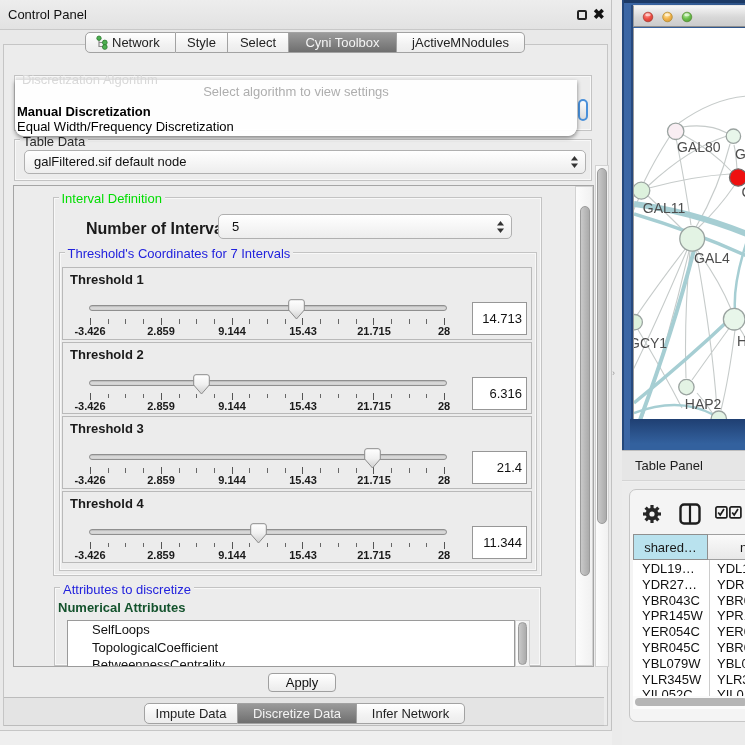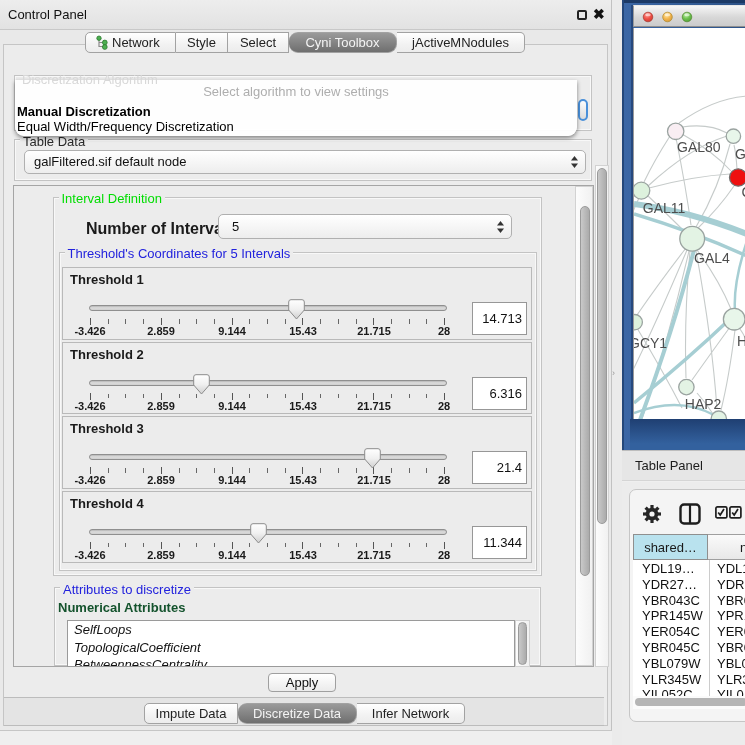--- a/index.html
+++ b/index.html
@@ -12,21 +12,21 @@
 #titlebar .t { position:absolute; left:8px; top:7px; font-size:13px; color:#111; }
 #flicon { left:577px; top:10px; width:10px; height:10px; border:2px solid #222; border-radius:2px; }
 #xicon { left:593px; top:6px; width:12px; height:14px; font-size:14px; font-weight:bold; color:#111; }
 
 #content { left:3px; top:44px; width:605px; height:682px; background:#ececec; border:1px solid #c5c5c5; }
 
 .seg { position:absolute; display:flex; font-size:13px; color:#222; }
 .seg .s { background:linear-gradient(#ffffff,#f2f2f2 60%,#ececec); border:1px solid #a2a2a2; border-left:none; padding:0 0; display:flex; align-items:center; justify-content:center; }
 .seg .s:first-child { border-left:1px solid #a2a2a2; border-radius:5px 0 0 5px; }
 .seg .s:last-child { border-radius:0 5px 5px 0; }
-.seg .sel { background:linear-gradient(#9a9a9a,#6f6f6f); color:#f4f4f4;border-radius:9px; }
+.seg .sel { background:linear-gradient(#9a9a9a,#6f6f6f); color:#f4f4f4; }
 #toptabs { left:85px; top:32px; height:20.5px; }
 #toptabs .s { height:20.5px; }
 
 .grp { position:absolute; border:1px solid #c3c3c3; box-shadow:inset 0 0 0 1px #f8f8f8; }
 .grp .gt { position:absolute; top:-6.5px; left:5px; background:#ececec; padding:0 3px; font-size:13px; color:#2a2a2a; }
 
 .combo { position:absolute; background:linear-gradient(#ffffff,#ededed); border:1px solid #b0b0b0; border-radius:5px; font-size:13px; color:#111;padding-left:24px; }
 .combo .cv { position:absolute; left:9px; top:3px; }
 .combo svg { position:absolute; right:6px; top:50%; margin-top:-6px; }
 
@@ -35,21 +35,21 @@
 .groove { position:absolute; left:26px; top:37px; width:358px; height:6px; border:1px solid #8f8f8f; border-radius:3px; background:linear-gradient(#b5b5b5,#dcdcdc 45%,#cfcfcf); }
 .ticks { position:absolute; left:27px; top:51px; width:356px; height:4.5px;
   background:repeating-linear-gradient(90deg,#666 0px,#666 1px,transparent 1px,transparent 17.7px); }
 .ticksmaj { position:absolute; left:27px; top:50px; width:356px; height:7px;
   background:repeating-linear-gradient(90deg,#555 0px,#555 1px,transparent 1px,transparent 70.8px); }
 .slab { position:absolute; top:57px; transform:translateX(-50%); font-size:11px; font-weight:bold; color:#1a1a1a; }
 .thumb { position:absolute; top:31px; width:17px; height:21px; margin-left:-8.5px; }
 .vbox { position:absolute; left:409px; top:34px; width:55px; height:33px; background:#fff; border:1px solid #979797; font-size:13px; color:#111; text-align:right; padding:8px 4px 0 0; }
 
 #numlist { left:67px; top:620px; width:448px; height:47px; background:#fff; border:1px solid #9a9a9a; font-size:13px; color:#111; overflow:hidden; }
-#numlist div { padding-left:6px; height:17.5px; line-height:17.5px;font-style:italic; }
+#numlist div { padding-left:24px; height:17.5px; line-height:17.5px; }
 .sbtrack { position:absolute; background:linear-gradient(90deg,#fcfcfc,#f1f1f1); border:1px solid #d2d2d2; }
 .sbthumb { position:absolute; background:linear-gradient(90deg,#c9c9c9,#ababab); border:1px solid #9a9a9a; border-radius:5px; }
 #applybtn { left:268px; top:673px; width:68px; height:19px; background:linear-gradient(#ffffff,#ebebeb); border:1px solid #9f9f9f; border-radius:4px; font-size:13px; color:#111; text-align:center; line-height:17px; }
 #botstrip { left:4px; top:697px; width:600px; height:29px; background:#e4e4e4; border-top:1px solid #bcbcbc; border-bottom:1px solid #bcbcbc; }
 #bottabs { left:144px; top:703px; height:21px; }
 #bottabs .s { height:21px; }
 
 #popup { left:15px; top:80px; width:562px; height:56px; background:rgba(255,255,255,0.95); border-radius:0 0 9px 9px; box-shadow:0 2px 4px rgba(0,0,0,0.45); }
 #popup .ph { position:absolute; left:0; top:4px; width:562px; text-align:center; font-size:13px; color:#aeaeae; }
 #popup .i1 { position:absolute; left:2px; top:24px; font-size:13px; font-weight:bold; color:#000; }
@@ -107,21 +107,21 @@
   <div class="abs" style="left:86px; top:220px; font-size:16px; font-weight:bold; color:#1a1a1a;">Number of Intervals</div>
   <div class="combo" style="left:218px; top:214px; width:294px; height:25px;">
         <span class="cv" style="left:13px; top:4px;">5</span>
         <svg width="9" height="12" viewBox="0 0 9 12">
           <path d="M4.5,0 L8,4.5 H1 Z" fill="#333"></path>
           <path d="M4.5,12 L8,7.5 H1 Z" fill="#333"></path>
         </svg>
       </div>
 
   <div class="grp" style="left:58.5px; top:251.5px; width:478px; height:319.5px;">
-        <span class="gt" style="color:#2222dd;">Threshold's Coordinates for 5 Intervals</span>
+        <span class="gt" style="color:#2222dd;">Threshold's Coordinates for 7 Intervals</span>
       </div>
   <div class="tbox" style="top:267px;">
     <div class="tt">Threshold 1</div>
     <div class="groove"></div>
     <div class="ticks"></div>
     <div class="ticksmaj"></div>
     <span class="slab" style="left:27px;">-3.426</span>
     <span class="slab" style="left:98px;">2.859</span>
     <span class="slab" style="left:169px;">9.144</span>
     <span class="slab" style="left:240px;">15.43</span>

